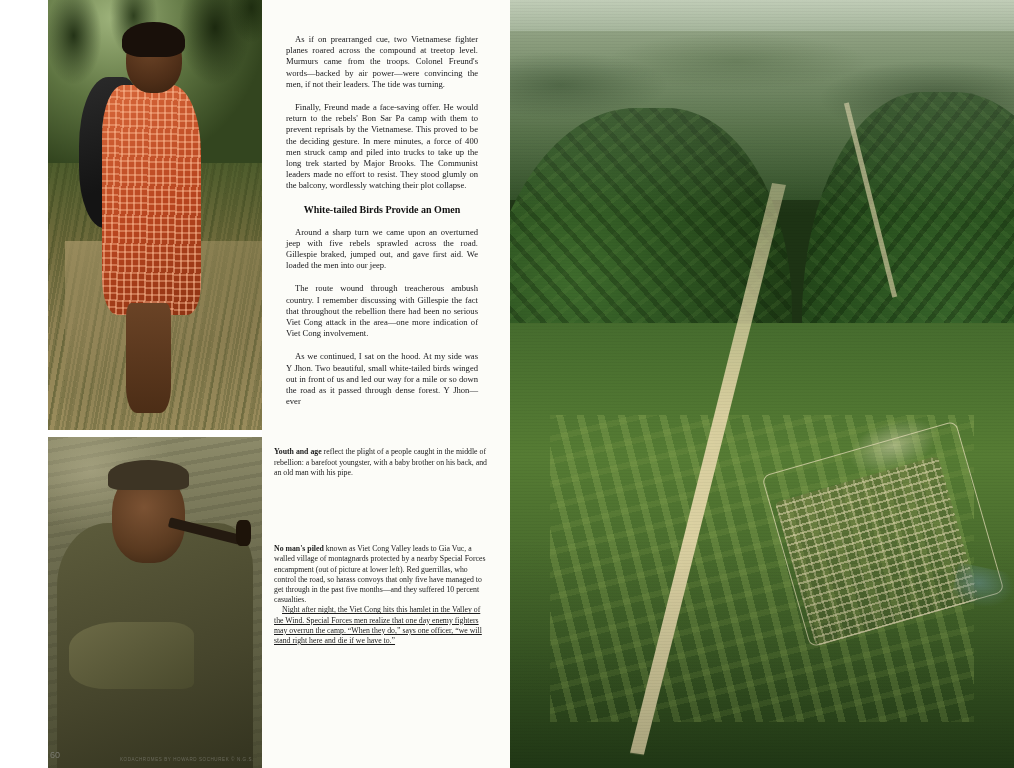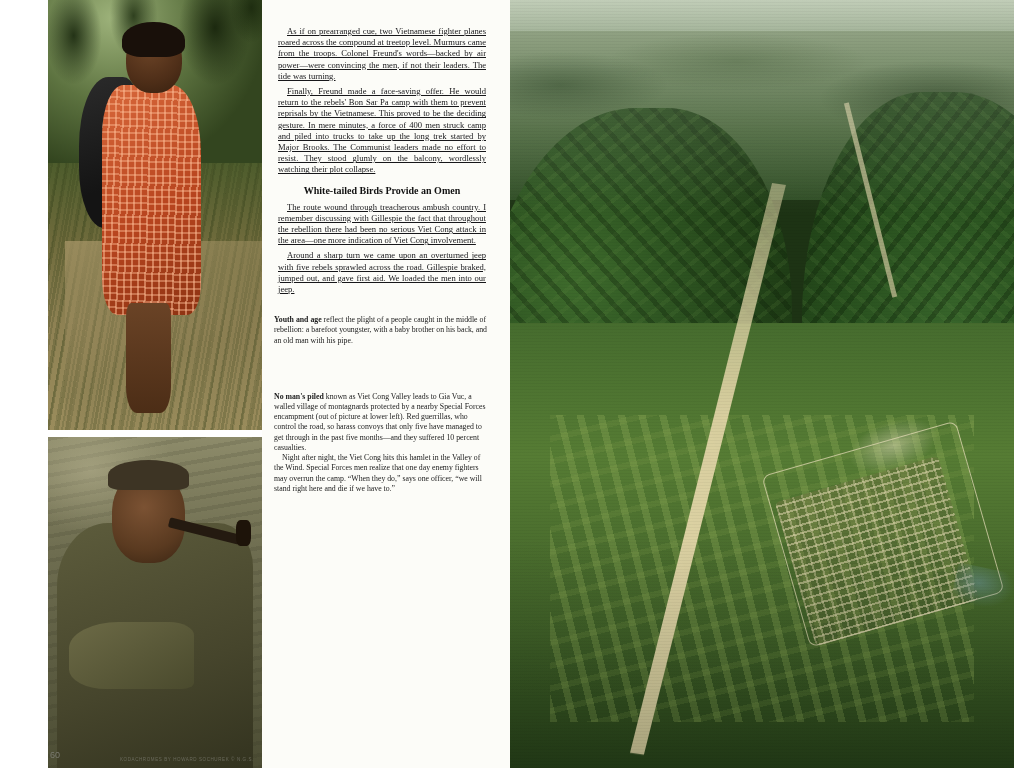--- a/index.html
+++ b/index.html
@@ -180,41 +180,41 @@
     box-sizing: border-box;
   }
   .body-text {
     font-family: "Liberation Serif", serif;
     font-size: 8.6px;
     line-height: 11.2px;
     color: #17171a;
     text-align: justify;
     hyphens: auto;
   }
-  .body-text p { margin: 4px; text-indent: 9px; text-decoration: underline; }
+  .body-text p { margin: 12px; text-indent: 9px; }
   .subhead {
     font-family: "Liberation Serif", serif;
     font-weight: bold;
     font-size: 10px;
     text-align: center;
     margin: 9px 0 6px 0;
     color: #111;
   }
   .caption-block {
-    margin-top: 20px;
+    margin-top: 40px;
     font-family: "Liberation Serif", serif;
     font-size: 7.8px;
     line-height: 10.2px;
     color: #1a1a1a;
     text-align: left;
   }
   .caption-block b { font-weight: bold; }
   .caption-block p { margin: 0; }
   .caption-gap { height: 26px; }
-  .cap-indent { text-indent: 8px; }
+  .cap-indent { text-indent: 8px; text-decoration: underline; }
 
   
   .right-photo {
     position: absolute;
     left: 510px;
     top: 0;
     width: 504px;
     height: 768px;
     overflow: hidden;
     background: #1d3314;
@@ -378,22 +378,23 @@
   <div class="text-col">
 
     <div class="body-text">
       <p>As if on prearranged cue, two Vietnamese fighter planes roared across the compound at treetop level. Murmurs came from the troops. Colonel Freund's words—backed by air power—were convincing the men, if not their leaders. The tide was turning.</p>
       <p>Finally, Freund made a face-saving offer. He would return to the rebels' Bon Sar Pa camp with them to prevent reprisals by the Vietnamese. This proved to be the deciding gesture. In mere minutes, a force of 400 men struck camp and piled into trucks to take up the long trek started by Major Brooks. The Communist leaders made no effort to resist. They stood glumly on the balcony, wordlessly watching their plot collapse.</p>
     </div>
 
     <div class="subhead">White-tailed Birds Provide an Omen</div>
 
     <div class="body-text">
+      <p>Around a sharp turn we came upon an overturned jeep with five rebels sprawled across the road. Gillespie braked, jumped out, and gave first aid. We loaded the men into our jeep.</p>
       <p>The route wound through treacherous ambush country. I remember discussing with Gillespie the fact that throughout the rebellion there had been no serious Viet Cong attack in the area—one more indication of Viet Cong involvement.</p>
-      <p>Around a sharp turn we came upon an overturned jeep with five rebels sprawled across the road. Gillespie braked, jumped out, and gave first aid. We loaded the men into our jeep.</p>
+      <p>As we continued, I sat on the hood. At my side was Y Jhon. Two beautiful, small white-tailed birds winged out in front of us and led our way for a mile or so down the road as it passed through dense forest. Y Jhon—ever</p>
     </div>
 
     <div class="caption-block">
       <p><b>Youth and age</b><span> reflect the plight of a people caught in the middle of rebellion: a barefoot youngster, with a baby brother on his back, and an old man with his pipe.</span></p>
     </div>
 
     <div class="caption-gap"></div>
 
     <div class="caption-block">
       <p><b>No man's piled</b><span> known as Viet Cong Valley leads to Gia Vuc, a walled village of montagnards protected by a nearby Special Forces encampment (out of picture at lower left). Red guerrillas, who control the road, so harass convoys that only five have managed to get through in the past five months—and they suffered 10 percent casualties.</span></p>

